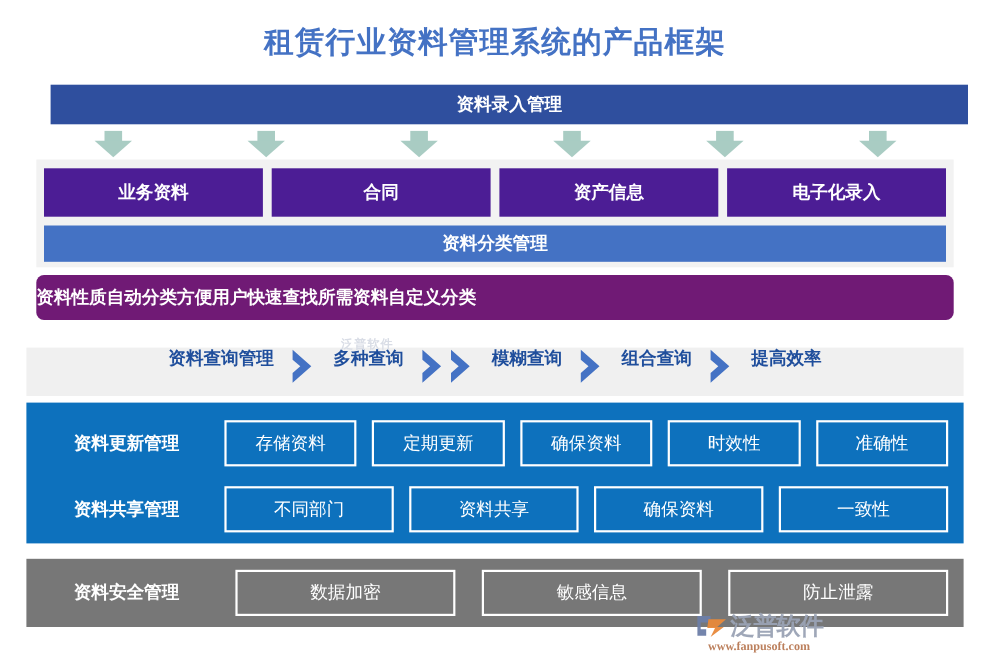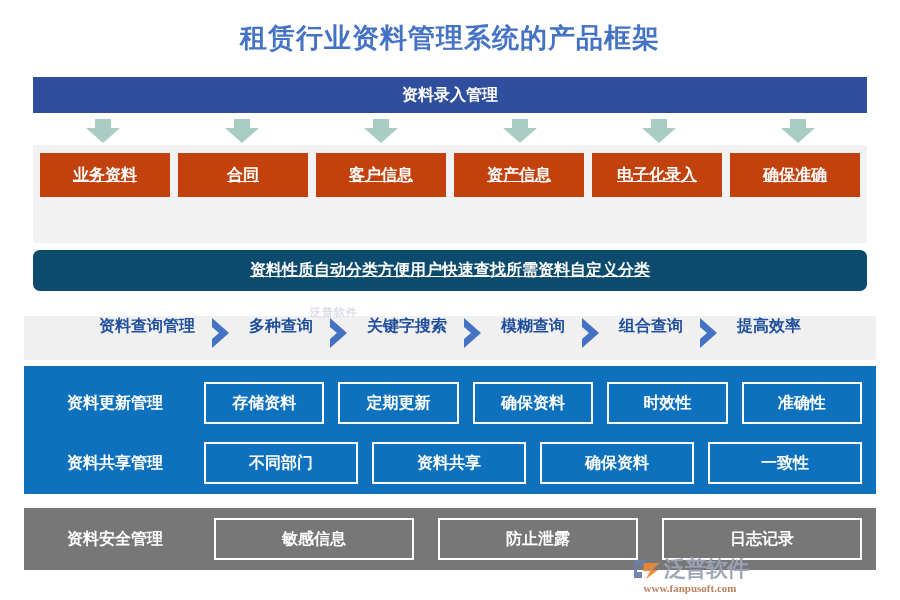--- a/index.html
+++ b/index.html
@@ -14,21 +14,21 @@
   
   .title {
     position: absolute; left: 0; top: 20px; width: 900px;
     text-align: center;
     font-size: 27px; font-weight: bold; letter-spacing: 1px;
     color: #4472c4;
   }
 
   
   .band-entry {
-    position: absolute; left: 33px; top: 77px; width: 834px; height: 36px;
+    position: absolute; left: 46px; top: 77px; width: 834px; height: 36px;
     background: #2f4f9e;
     color: #ffffff; font-size: 16px; font-weight: bold;
     display: flex; align-items: center; justify-content: center;
   }
   .arrow-row {
     position: absolute; left: 33px; top: 117px; width: 834px; height: 28px;
     display: flex; justify-content: space-around; align-items: center;
   }
   .down-arrow { width: 34px; height: 24px; position: relative; }
   .down-arrow i {
@@ -44,36 +44,36 @@
 
   .graybox-1 {
     position: absolute; left: 33px; top: 145px; width: 834px; height: 98px;
     background: #f2f2f2;
   }
   .row-entry {
     position: absolute; left: 40px; top: 153px; width: 820px; height: 44px;
     display: flex; gap: 8px;
   }
   .chip-blue {
-    flex: 1; background: #c2410c; color: #fff;
+    flex: 1; background: #4c1d95; color: #fff;
     font-size: 16px; font-weight: bold;
-    display: flex; align-items: center; justify-content: center; text-decoration: underline;
+    display: flex; align-items: center; justify-content: center;
   }
 
   
   .band-class {
     position: absolute; left: 40px; top: 205px; width: 820px; height: 33px;
     background: #4472c4; color: #fff; font-size: 16px; font-weight: bold;
     display: flex; align-items: center; justify-content: center;
   }
   .band-class-items {
     position: absolute; left: 33px; top: 250px; width: 834px; height: 41px;
-    background: #0c4a6e; border-radius: 7px;
-    display: flex; align-items: center; justify-content: center;
-    color: #fff; font-size: 16px; font-weight: bold; text-decoration: underline;
+    background: #701a75; border-radius: 7px;
+    display: flex; align-items: center; justify-content: flex-start;
+    color: #fff; font-size: 16px; font-weight: bold;
   }
 
   
   .band-query {
     position: absolute; left: 24px; top: 316px; width: 852px; height: 44px;
     background: #f0f0f0;
     display: flex; align-items: flex-start; justify-content: center;
   }
   .q-item {
     color: #1f4e9c; font-size: 16px; font-weight: bold;
@@ -99,21 +99,21 @@
     display: flex; align-items: center; gap: 14px; justify-content: space-between;
   }
   .sub-row.r1 { top: 382px; }
   .sub-row.r2 { top: 442px; }
   .sub-label {
     width: 150px; flex: none; text-align: center;
     color: #fff; font-size: 16px; font-weight: bold;
   }
   .box-outline {
     flex: 1; height: 42px; border: 2px solid #ffffff;
-    color: #fff; font-size: 16px; font-weight: bold;
+    color: #fff; font-size: 16px; font-weight: normal;
     display: flex; align-items: center; justify-content: center;
   }
 
   
   .panel-gray {
     position: absolute; left: 24px; top: 508px; width: 852px; height: 62px;
     background: #777777;
   }
   .sec-row {
     position: absolute; left: 40px; top: 518px; width: 822px; height: 42px;
@@ -170,26 +170,25 @@
       <span class="down-arrow">
         <i></i>
         <b></b>
       </span>
     </div>
 
   <div class="graybox-1"></div>
   <div class="row-entry" id="entryRow">
       <div class="chip-blue">业务资料</div>
       <div class="chip-blue">合同</div>
-      <div class="chip-blue">客户信息</div>
       <div class="chip-blue">资产信息</div>
       <div class="chip-blue">电子化录入</div>
-      <div class="chip-blue">确保准确</div>
-    </div>
-
+    </div>
+
+  <div class="band-class">资料分类管理</div>
   <div class="band-class-items" id="classRow">
       <span>资料性质</span>
       <span>自动分类</span>
       <span>方便用户</span>
       <span>快速查找</span>
       <span>所需资料</span>
       <span>自定义分类</span>
     </div>
 
   <div class="band-query" id="queryRow">
@@ -198,21 +197,20 @@
         <svg width="26" height="34" viewBox="0 0 26 34">
           <path d="M3 2 L20 17 L3 32 L3 23 L10 17 L3 11 Z" fill="#4472c4"></path>
         </svg>
       </span>
       <span class="q-item">多种查询</span>
       <span class="chev">
         <svg width="26" height="34" viewBox="0 0 26 34">
           <path d="M3 2 L20 17 L3 32 L3 23 L10 17 L3 11 Z" fill="#4472c4"></path>
         </svg>
       </span>
-      <span class="q-item">关键字搜索</span>
       <span class="chev">
         <svg width="26" height="34" viewBox="0 0 26 34">
           <path d="M3 2 L20 17 L3 32 L3 23 L10 17 L3 11 Z" fill="#4472c4"></path>
         </svg>
       </span>
       <span class="q-item">模糊查询</span>
       <span class="chev">
         <svg width="26" height="34" viewBox="0 0 26 34">
           <path d="M3 2 L20 17 L3 32 L3 23 L10 17 L3 11 Z" fill="#4472c4"></path>
         </svg>
@@ -240,23 +238,23 @@
       <div class="sub-label">资料共享管理</div>
       <div class="box-outline">不同部门</div>
       <div class="box-outline">资料共享</div>
       <div class="box-outline">确保资料</div>
       <div class="box-outline">一致性</div>
     </div>
 
   <div class="panel-gray"></div>
   <div class="sec-row" id="secRow">
       <div class="sub-label">资料安全管理</div>
+      <div class="box-outline">数据加密</div>
       <div class="box-outline">敏感信息</div>
       <div class="box-outline">防止泄露</div>
-      <div class="box-outline">日志记录</div>
     </div>
 
   <div class="logo">
     <div class="logo-top">
       <span class="logo-mark">
         <svg width="30" height="26" viewBox="0 0 30 26">
           <path d="M2 4 L2 22 L10 22 L10 16 L5 16 L5 10 L14 10 L14 4 Z" fill="#6d7fa8"></path>
           <path d="M12 7 L28 7 L20 14 L26 14 L14 23 L18 15 L11 15 Z" fill="#e8893a"></path>
         </svg>
       </span>

